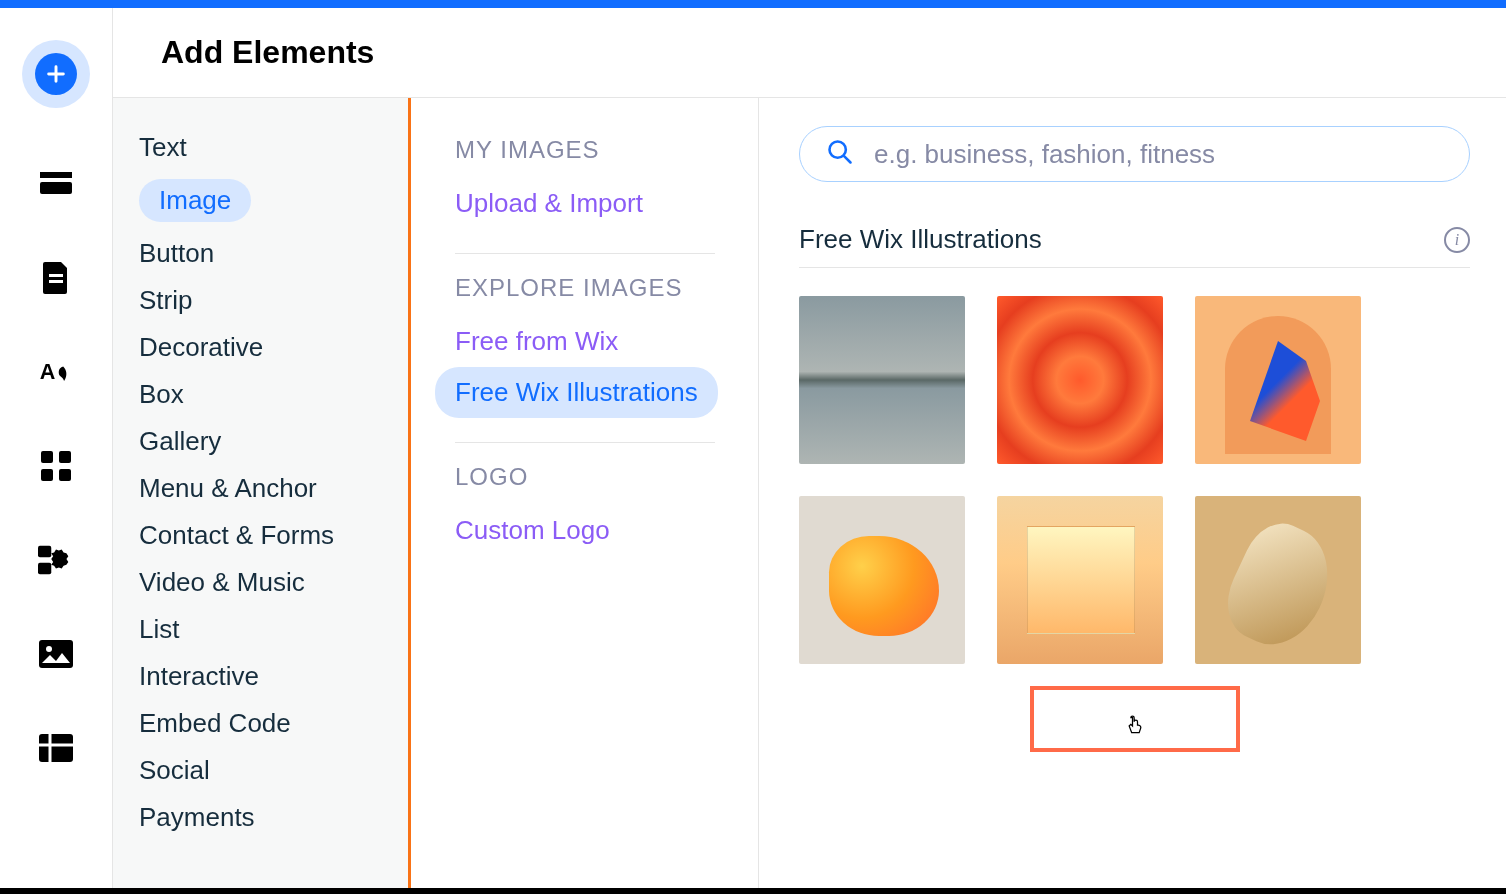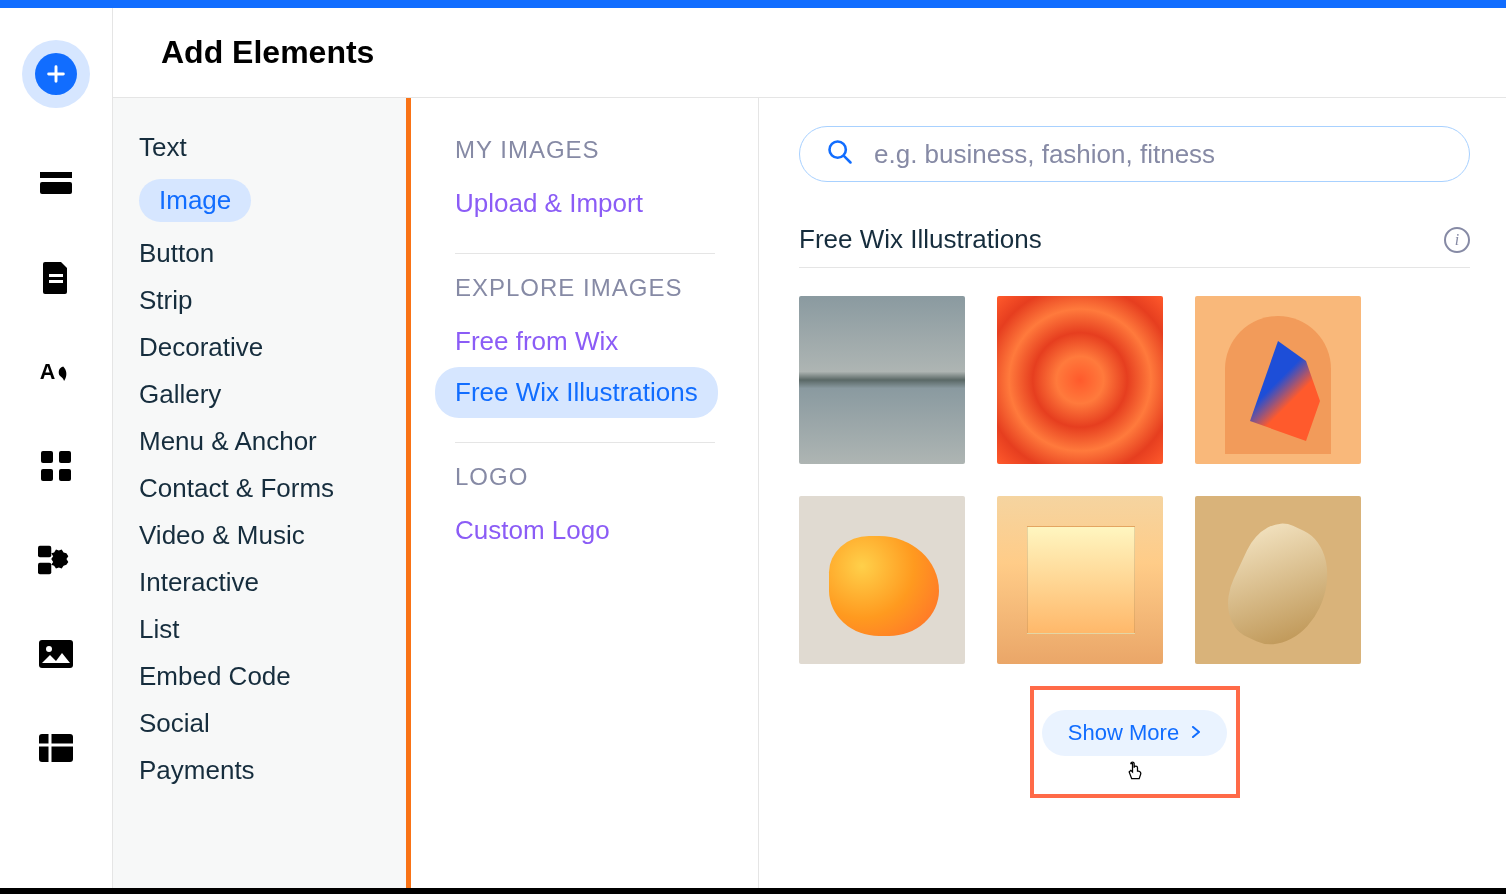--- a/index.html
+++ b/index.html
@@ -10,21 +10,21 @@
 .plus-btn-inner { width: 42px; height: 42px; border-radius: 50%; background: #116DFF; display: flex; align-items: center; justify-content: center; color: #fff; font-size: 30px; font-weight: 300; }
 .rail-icon { width: 36px; height: 36px; display: flex; align-items: center; justify-content: center; color: #000; }
 .panel { position: absolute; left: 112px; top: 8px; right: 0; height: 886px; background: #fff; border-left: 1px solid #e5e5e5; display: flex; flex-direction: column; }
 .panel-header { height: 90px; display: flex; align-items: center; padding: 0 48px; border-bottom: 1px solid #e5e5e5; gap: 36px; }
 .panel-title { font-size: 32px; font-weight: 700; color: #000; flex: 1; }
 .header-controls { display: flex; align-items: center; gap: 32px; }
 .search-control { display: flex; align-items: center; gap: 12px; cursor: pointer; }
 .search-label { font-size: 26px; color: #333; }
 .help-btn, .close-btn { width: 28px; height: 28px; display: flex; align-items: center; justify-content: center; cursor: pointer; color: #000; font-size: 24px; }
 .panel-body { flex: 1; display: flex; }
-.col1 { width: 298px; border-right: 5px solid #f97316; background: #f7f8f8; padding-top: 26px; }
+.col1 { width: 298px; border-right: 3px solid #f97316; background: #f7f8f8; padding-top: 26px; }
 .col1-item { padding: 8px 26px; font-size: 26px; color: #162D3D; cursor: pointer; }
 .col1-item.active .pill { background: #d6e6ff; color: #116DFF; border-radius: 24px; padding: 6px 20px; display: inline-block; }
 .col2 { width: 348px; border-right: 1px solid #e5e5e5; padding-top: 30px; padding-left: 44px; padding-right: 20px; }
 .col2-section-header { font-size: 24px; color: #868aa5; font-weight: 500; letter-spacing: 1px; margin-bottom: 14px; margin-top: 8px; }
 .col2-item { font-size: 26px; color: #8b5cf6; padding: 10px 0; cursor: pointer; }
 .col2-item.active { background: #d6e6ff; color: #116DFF; border-radius: 24px; padding: 10px 20px; margin-left: -20px; display: inline-block; }
 .col2-divider { border: none; border-top: 1px solid #e5e5e5; margin: 24px 0 20px 0; width: 260px; }
 .col3 { flex: 1; padding: 28px 36px 0 40px; display: flex; flex-direction: column; }
 .search-bar { height: 56px; border: 1px solid #a8d1ff; border-radius: 28px; display: flex; align-items: center; padding: 0 26px; gap: 20px; margin-bottom: 42px; }
 .search-bar-icon { color: #116DFF; }
@@ -119,26 +119,27 @@
   <div class="panel-header">
     <div class="panel-title">Add Elements</div>
   </div>
   <div class="panel-body">
     <div class="col1">
       <div class="col1-item"><span>Text</span></div>
       <div class="col1-item active"><span class="pill">Image</span></div>
       <div class="col1-item"><span>Button</span></div>
       <div class="col1-item"><span>Strip</span></div>
       <div class="col1-item"><span>Decorative</span></div>
+      <div class="col1-item"><span>Box</span></div>
       <div class="col1-item"><span>Gallery</span></div>
       <div class="col1-item"><span>Menu &amp; Anchor</span></div>
       <div class="col1-item"><span>Contact &amp; Forms</span></div>
       <div class="col1-item"><span>Video &amp; Music</span></div>
+      <div class="col1-item"><span>List</span></div>
       <div class="col1-item"><span>Interactive</span></div>
-      <div class="col1-item"><span>List</span></div>
       <div class="col1-item"><span>Embed Code</span></div>
       <div class="col1-item"><span>Social</span></div>
       <div class="col1-item"><span>Payments</span></div>
     </div>
     <div class="col2">
       <div class="col2-section-header">MY IMAGES</div>
       <div class="col2-item">Upload &amp; Import</div>
       <hr class="col2-divider">
       <div class="col2-section-header">EXPLORE IMAGES</div>
       <div class="col2-item">Free from Wix</div>
@@ -163,28 +164,20 @@
       </div>
       <div class="thumb-grid">
         <div class="thumb thumb1"></div>
         <div class="thumb thumb2"></div>
         <div class="thumb thumb3"></div>
         <div class="thumb thumb4"></div>
         <div class="thumb thumb5"></div>
         <div class="thumb thumb6"></div>
       </div>
       <div class="show-more-wrap">
-        <button class="show-more-btn">
-          <span>Show More</span>
-          <span class="chev">
-            <svg width="10" height="12" viewBox="0 0 10 12">
-                <path d="M2 1l6 5-6 5" stroke="#116DFF" stroke-width="2" fill="none" stroke-linecap="round" stroke-linejoin="round"></path>
-              </svg>
-          </span>
-        </button>
         <span class="cursor-icon">
           <svg viewBox="0 0 24 28">
               <path d="M9 4v10l-2-2-2 2 3 8h9l2-6c0-2-2-3-3-3h-1V9c0-1-1-2-2-2s-2 1-2 2V4c0-1-1-2-2-2s-2 1-2 2z" fill="#fff" stroke="#000" stroke-width="1.5"></path>
             </svg>
         </span>
       </div>
     </div>
   </div>
 </div>
 

